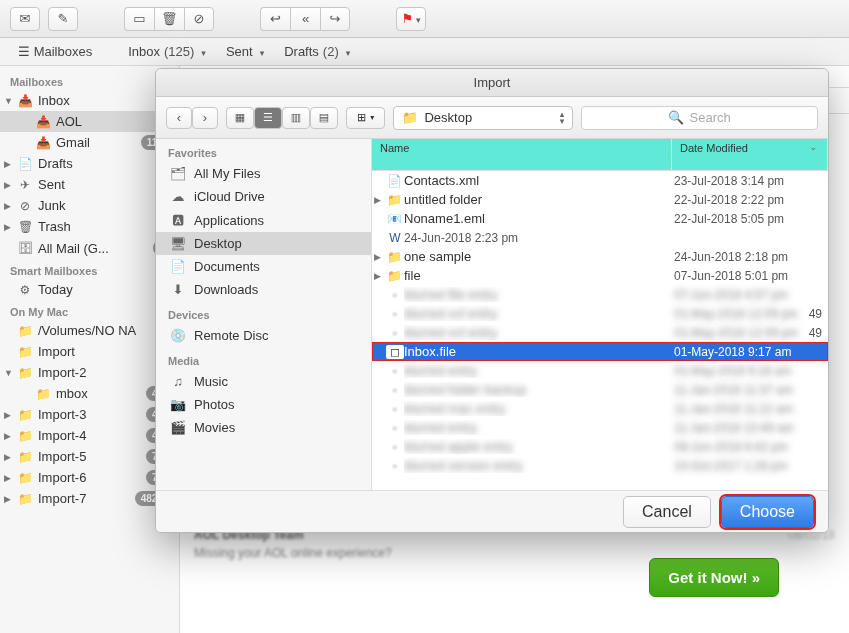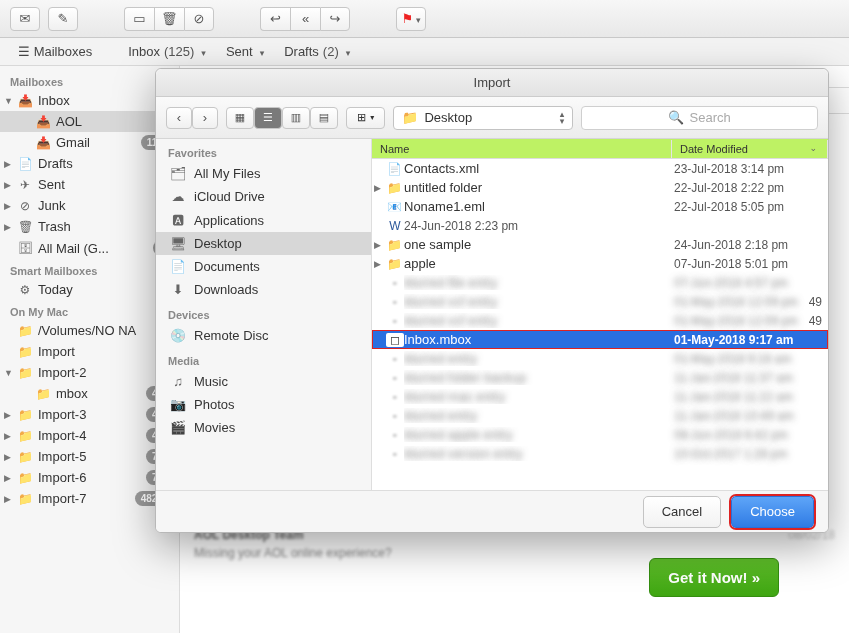--- a/index.html
+++ b/index.html
@@ -129,53 +129,53 @@
   width:216px; background:#f6f6f6; border-right:1px solid #dedede;
   overflow-y:auto; font-size:13px;
 }
 .ms-header{ font-size:11px; font-weight:600; color:#888; padding:8px 12px 3px;}
 .ms-item{ display:flex; align-items:center; gap:8px; padding:4px 12px 4px 14px;}
 .ms-item.sel{ background:#d7d7d7;}
 .ms-item .ms-ico{ width:16px; color:#666; font-size:13px; text-align:center;}
 
 .file-list-wrap{ flex:1; display:flex; flex-direction:column;}
 .fl-header{
-  height:20px; border-bottom:1px solid #ddd; background:#bef264;
-  display:flex; font-size:11px; color:#333;align-items:center;
+  height:32px; border-bottom:1px solid #ddd; background:#5eead4;
+  display:flex; font-size:11px; color:#333;
 }
 .fl-header .col{ padding:3px 8px; border-right:1px solid #e4e4e4;}
 .col-name{ flex:0 0 300px;}
 .col-date{ flex:1; position:relative;}
 .col-date .sort-ind{ position:absolute; right:10px; top:3px; font-size:9px; color:#666;}
 
 .fl-body{ flex:1; overflow-y:auto; font-size:13px;}
 .fl-row{ display:flex; align-items:center; height:19px; padding:0 6px 0 14px; position:relative;}
 .fl-row .disc{ position:absolute; left:2px; font-size:9px; color:#777;}
 .fl-row .fico{ width:18px; text-align:center; font-size:12px;}
 .fl-row .fname{ flex:0 0 270px; white-space:nowrap; overflow:hidden; text-overflow:ellipsis;}
 .fl-row .fdate{ color:#555; font-size:12px;}
 .fl-row .extra{ margin-left:auto; color:#555; font-size:12px; padding-left:10px;}
 .fl-row.sel{ background:#2a6fe0; color:#fff;}
-.fl-row.sel .fdate, .fl-row.sel .extra{ color:#fff;font-weight:bold;}
+.fl-row.sel .fdate, .fl-row.sel .extra{ color:#fff;}
 .fl-row.red-box{ outline:1px solid #d22; outline-offset:-1px;}
 .fl-row.blur .fname, .fl-row.blur .fdate{ color:transparent; text-shadow:0 0 6px rgba(80,80,80,.7);}
 .fl-row.blur .fico{ filter:blur(1px);}
 
 .folder-blue{ color:#3a9bf0;}
 .doc-word{ color:#2b579a;}
 .doc-generic{ color:#888;}
 .mbox-ico{ background:#fff; color:#333; border-radius:2px; font-size:9px;}
 
 .modal-footer{
   height:42px; border-top:1px solid #ddd; background:#f6f6f6;
   display:flex; align-items:center; justify-content:flex-end; padding:0 14px; gap:10px;
 }
 .mf-btn{
   height:32px; padding:0 18px; border:1px solid #c4c4c4; border-radius:5px;
-  background:linear-gradient(#fff,#f2f2f2); font-size:13px; color:#333;
+  background:linear-gradient(#fff,#f2f2f2); font-size:16px; color:#333;
 }
 .mf-btn.primary{
   background:linear-gradient(#5ea5f8,#2f7be4); color:#fff; border:1px solid #2a6fd8;
 }
 .mf-btn.primary.red-outline{ box-shadow: 0 0 0 2px #d22;}
 
 .chev-down::after{content:"▾"; font-size:9px; margin-left:3px; color:#666;}
 </style>
 </head>
 <body>
@@ -443,21 +443,21 @@
           </div>
           <div class="fl-row">
             <span class="disc">▶</span>
             <span class="fico folder-blue">📁</span>
             <span class="fname">one sample</span>
             <span class="fdate">24-Jun-2018 2:18 pm</span>
           </div>
           <div class="fl-row">
             <span class="disc">▶</span>
             <span class="fico folder-blue">📁</span>
-            <span class="fname">apple</span>
+            <span class="fname">file</span>
             <span class="fdate">07-Jun-2018 5:01 pm</span>
           </div>
           <div class="fl-row blur">
             <span class="fico doc-generic">▫</span>
             <span class="fname">blurred file entry</span>
             <span class="fdate">07-Jun-2018 4:57 pm</span>
           </div>
           <div class="fl-row blur">
             <span class="fico doc-generic">▫</span>
             <span class="fname">blurred vcf entry</span>
@@ -465,21 +465,21 @@
             <span class="extra">49</span>
           </div>
           <div class="fl-row blur">
             <span class="fico doc-generic">▫</span>
             <span class="fname">blurred vcf entry</span>
             <span class="fdate">01-May-2018 12:09 pm</span>
             <span class="extra">49</span>
           </div>
           <div class="fl-row sel red-box">
             <span class="fico mbox-ico">◻</span>
-            <span class="fname">Inbox.mbox</span>
+            <span class="fname">Inbox.file</span>
             <span class="fdate">01-May-2018 9:17 am</span>
           </div>
           <div class="fl-row blur">
             <span class="fico doc-generic">▫</span>
             <span class="fname">blurred entry</span>
             <span class="fdate">01-May-2018 9:16 am</span>
           </div>
           <div class="fl-row blur">
             <span class="fico doc-generic">▫</span>
             <span class="fname">blurred folder backup</span>

